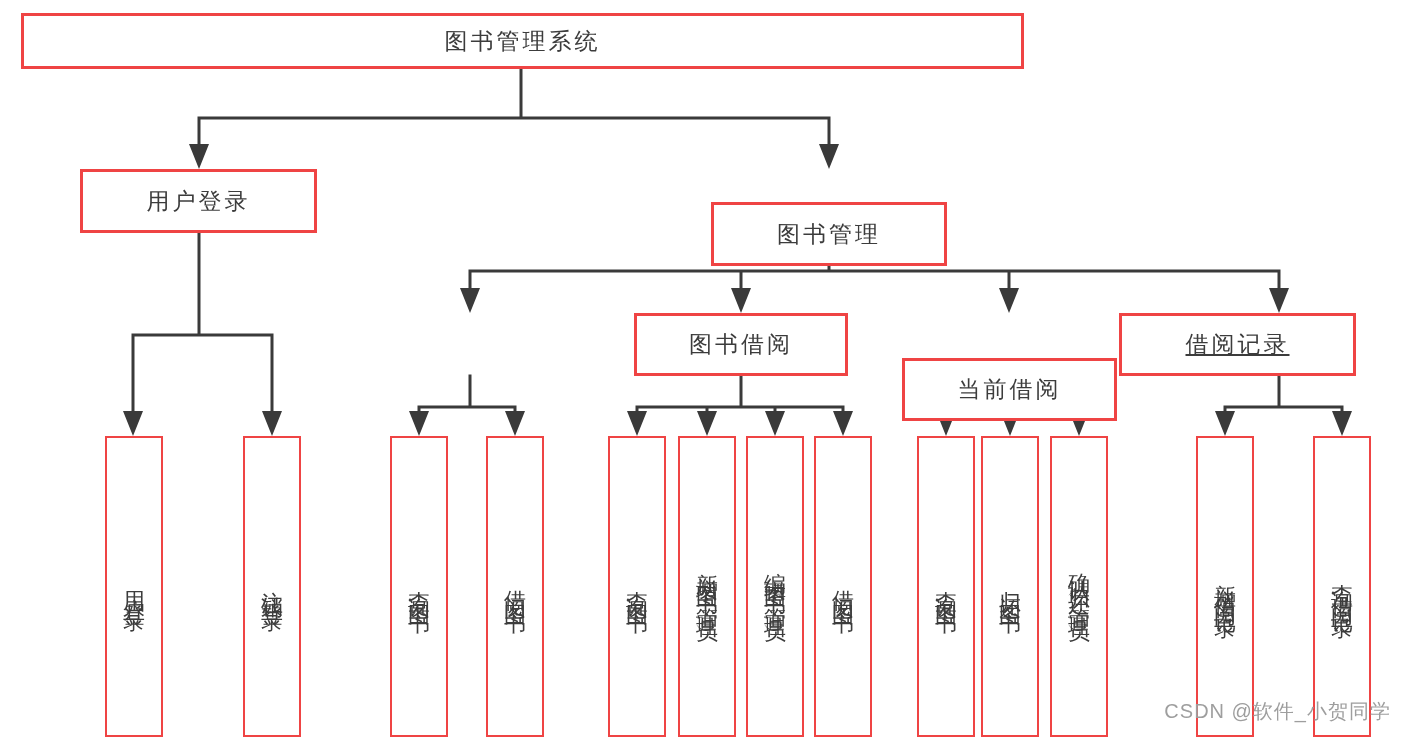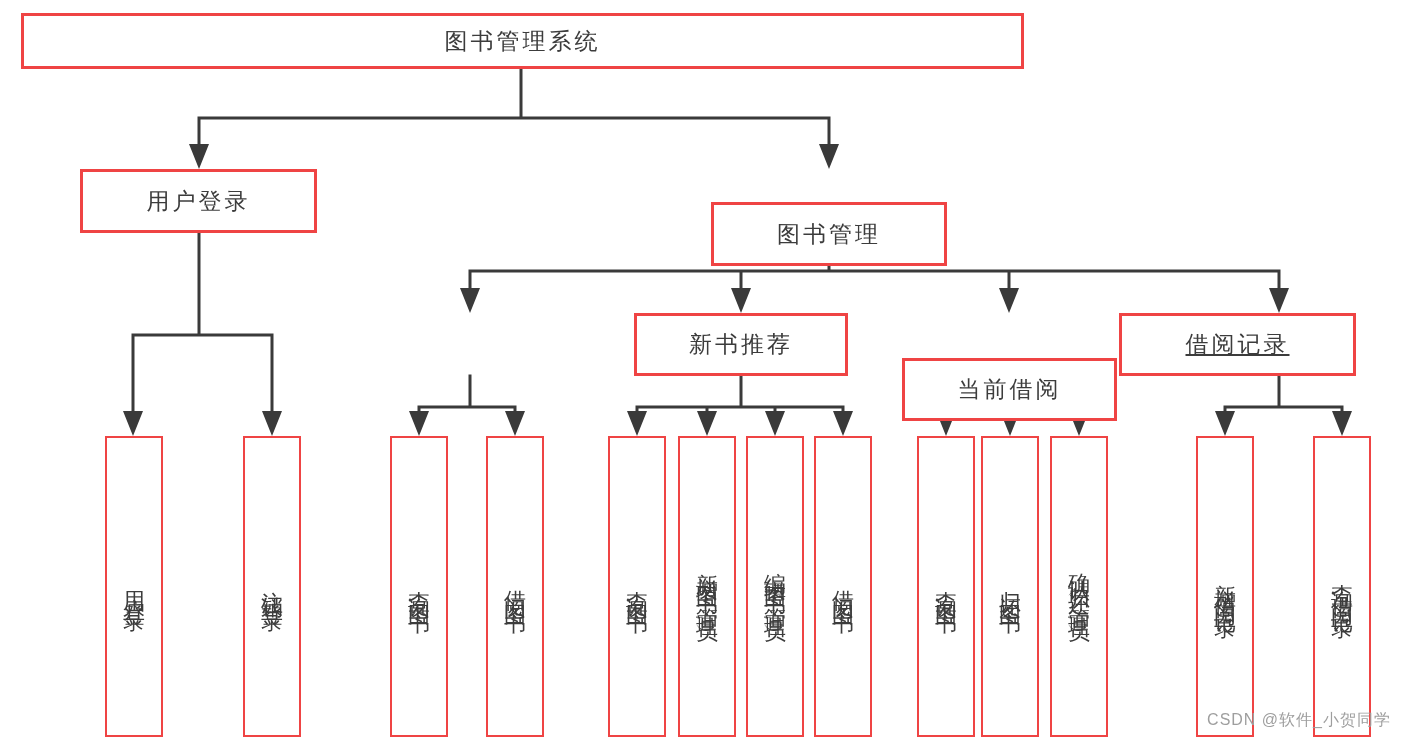--- a/index.html
+++ b/index.html
@@ -14,22 +14,22 @@
     display:flex; align-items:center; justify-content:center;
     text-align:center;
   }
   .h { font-size:23px; letter-spacing:3px; white-space:nowrap; }
   .v {
     border-width:2.5px;
     writing-mode:vertical-rl; text-orientation:mixed;
     font-size:22px; letter-spacing:7px; line-height:1;
   }
   .watermark {
-    position:absolute; right:14px; bottom:16px; z-index:10;
-    font-size:16px; color:#9e9e9e; letter-spacing:1px; white-space:nowrap;
+    position:absolute; right:14px; bottom:22px; z-index:10;
+    font-size:20px; color:#9e9e9e; letter-spacing:1px; white-space:nowrap;
   }
 </style>
 </head>
 <body>
 
 <div class="canvas">
 
   <svg class="connectors" width="1405" height="747" viewBox="0 0 1405 747" aria-hidden="true">
     <path fill="none" stroke="#3a3a3a" stroke-width="3" stroke-linecap="square" d="M521 69 V118 M199 118 H829 M199 118 V146 M829 118 V146
              M199 233 V335 M133 335 H272 M133 335 V413 M272 335 V413
@@ -48,21 +48,21 @@
              M936 411 L956 411 L946 436 Z M1000 411 L1020 411 L1010 436 Z
              M1069 411 L1089 411 L1079 436 Z
              M1215 411 L1235 411 L1225 436 Z M1332 411 L1352 411 L1342 436 Z"></path>
   </svg>
 
   <div class="box h" style="left:21px; top:13px; width:1003px; height:56px;">图书管理系统</div>
 
   <div class="box h" style="left:80px; top:169px; width:237px; height:64px;">用户登录</div>
   <div class="box h" style="left:711px; top:169px; width:236px; height:64px;margin-top:33px;">图书管理</div>
 
-  <div class="box h" style="left:634px; top:313px; width:214px; height:63px;">新书推荐</div>
+  <div class="box h" style="left:634px; top:313px; width:214px; height:63px;">图书借阅</div>
   <div class="box h" style="left:902px; top:313px; width:215px; height:63px;margin-top:45px;">当前借阅</div>
   <div class="box h" style="left:1119px; top:313px; width:237px; height:63px;text-decoration:underline;">借阅记录</div>
 
   <div class="box v" style="left:105px; top:436px; width:58px; height:301px;">用户登录</div>
   <div class="box v" style="left:243px; top:436px; width:58px; height:301px;">注销登录</div>
 
   <div class="box v" style="left:390px; top:436px; width:58px; height:301px;">查询图书</div>
   <div class="box v" style="left:486px; top:436px; width:58px; height:301px;">借阅图书</div>
 
   <div class="box v" style="left:608px; top:436px; width:58px; height:301px;">查询图书</div>

